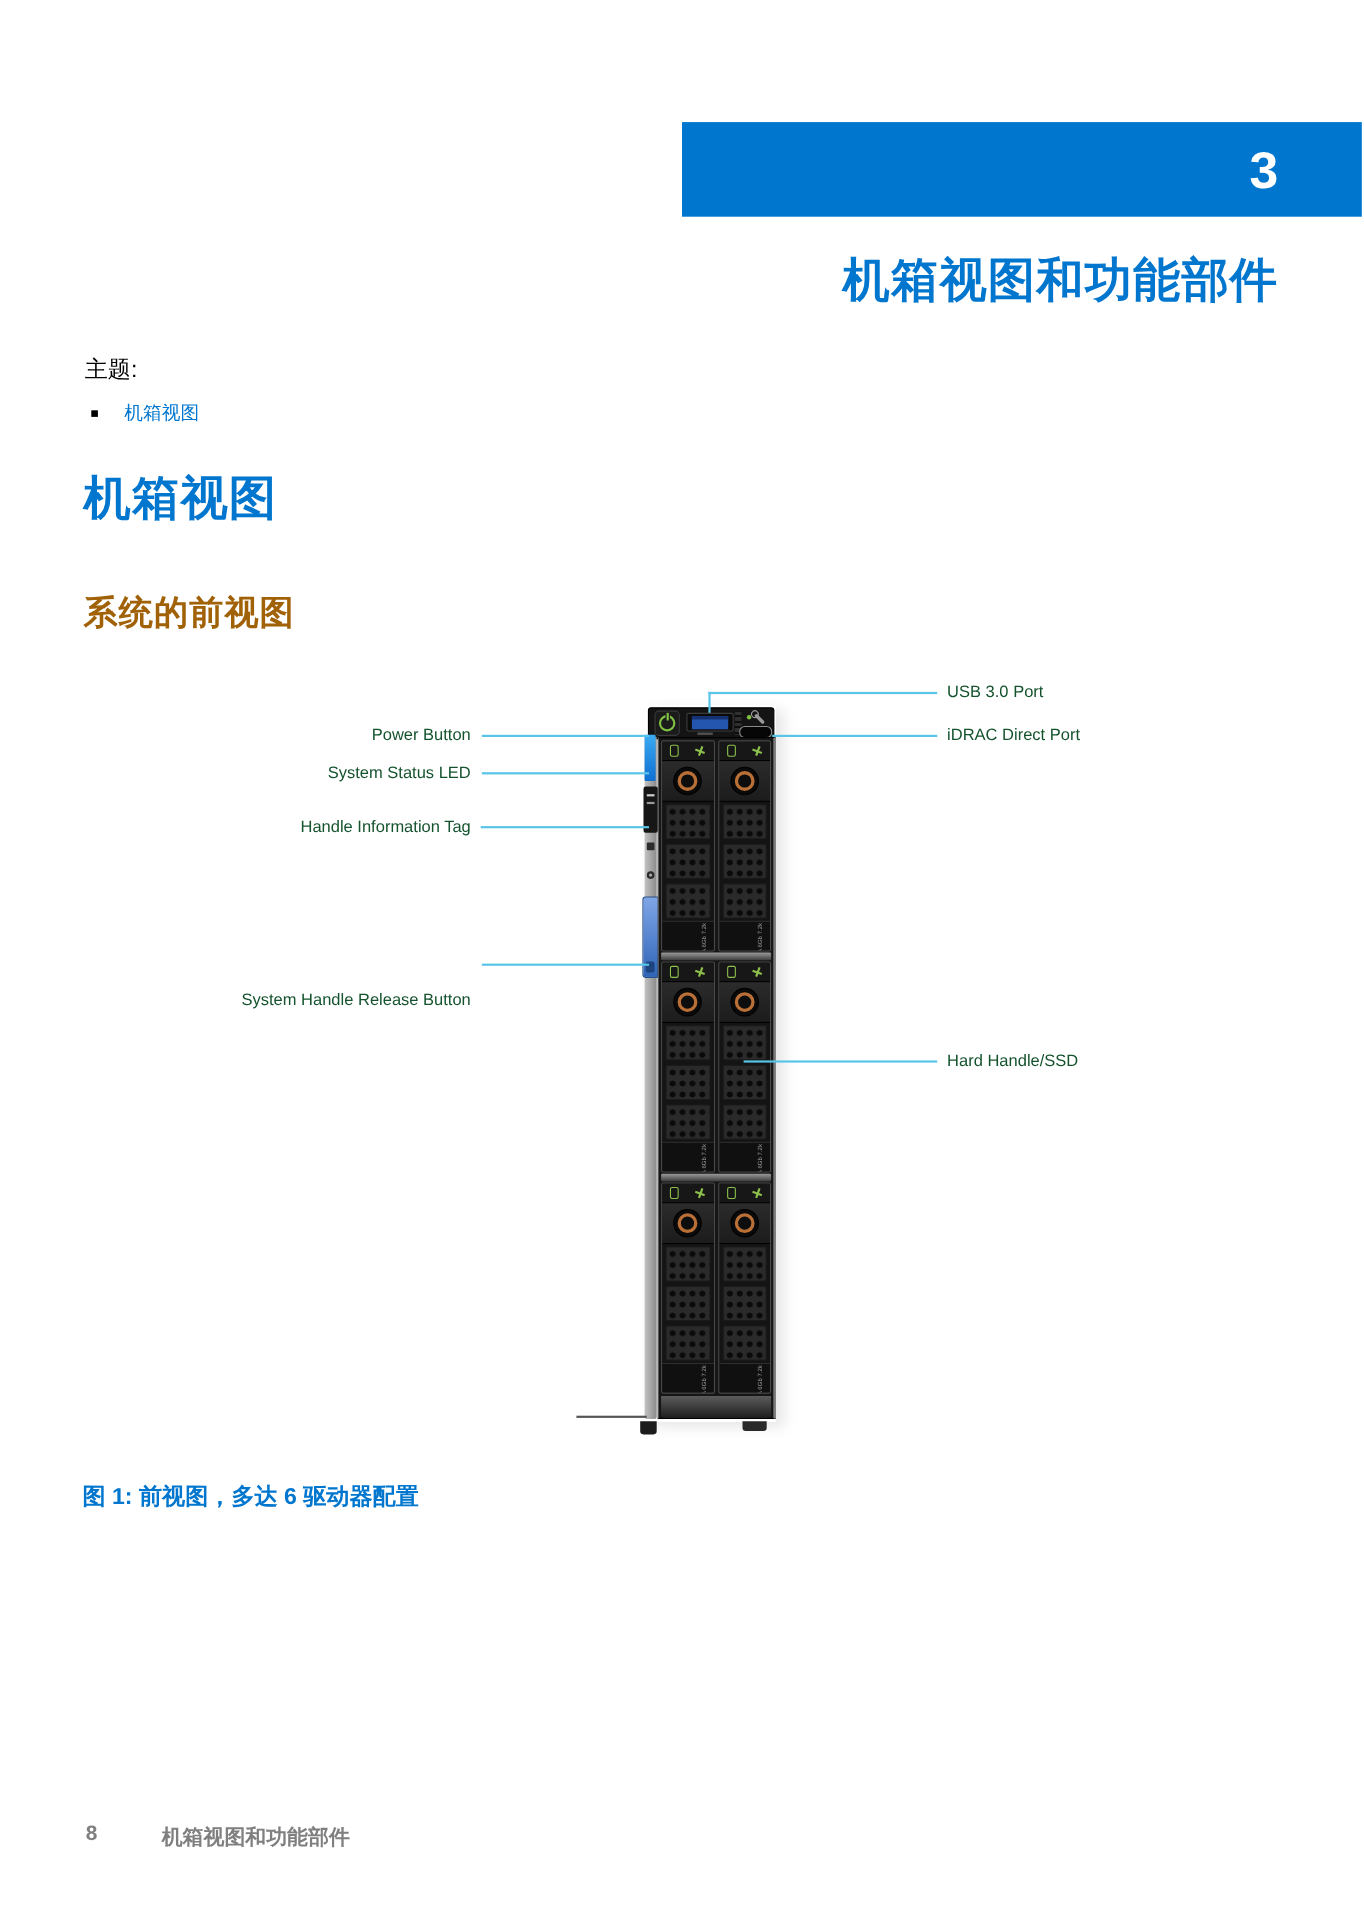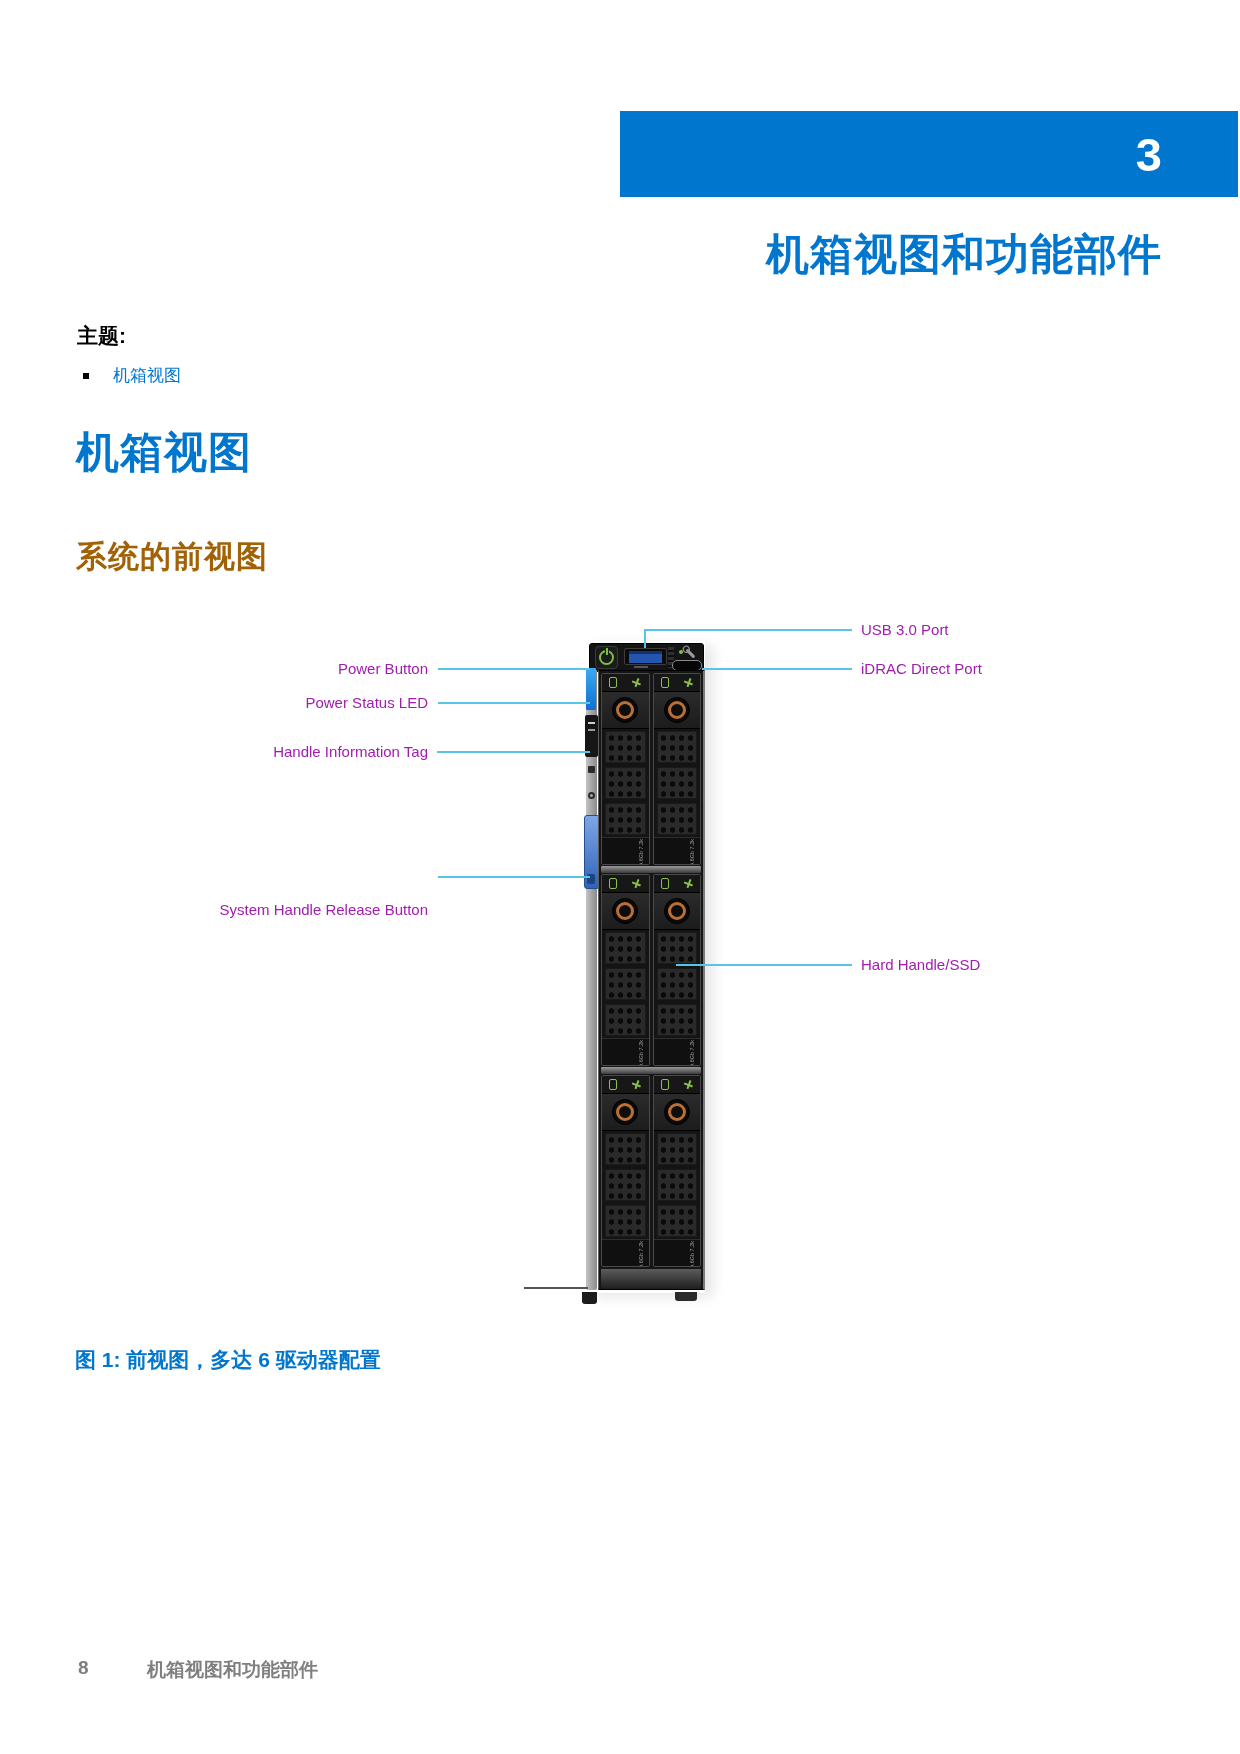--- a/index.html
+++ b/index.html
@@ -5,36 +5,36 @@
   html,body{margin:0;padding:0;background:#ffffff;}
   body{width:1240px;height:1754px;position:relative;font-family:"Liberation Sans","DejaVu Sans",sans-serif;overflow:hidden;}
   .abs{position:absolute;}
 
   
   .chapter-bar{left:620px;top:111px;width:618px;height:86px;background:#0076CE;display:flex;align-items:center;justify-content:flex-end;}
   .chapter-num{color:#ffffff;font-size:47px;font-weight:700;padding-right:76px;line-height:1;}
 
   
   .page-title{right:78px;top:226px;font-size:43px;font-weight:700;color:#0076CE;letter-spacing:1px;white-space:nowrap;}
-  .topics-label{left:77px;top:322px;font-size:21px;font-weight:700;color:#000000;}
+  .topics-label{left:77px;top:322px;font-size:21px;font-weight:400;color:#000000;}
   .topic-row{left:83px;top:364px;display:flex;align-items:center;}
   .topic-bullet{width:6px;height:6px;background:#000;display:inline-block;margin-right:24px;}
   .topic-link{color:#0076CE;font-size:17px;text-decoration:none;cursor:pointer;}
   .h1-heading{left:76px;top:424px;font-size:43px;font-weight:700;color:#0076CE;letter-spacing:1px;}
   .h2-heading{left:76px;top:536px;font-size:31px;font-weight:700;color:#a16207;letter-spacing:1px;}
 
   
   .fig-caption{left:75px;top:1346px;font-size:21px;font-weight:700;color:#0076CE;}
   .footer-num{left:78px;top:1657px;font-size:19px;font-weight:700;color:#7f7f7f;}
   .footer-title{left:147px;top:1657px;font-size:19px;font-weight:700;color:#7f7f7f;}
 
   
   .cline{background:#58C5E8;height:2px;}
   .cline-v{background:#58C5E8;width:2px;}
-  .clabel{font-size:15px;color:#a21caf;white-space:nowrap;line-height:18px;}
+  .clabel{font-size:15px;color:#14532d;white-space:nowrap;line-height:18px;}
   .clabel-left{text-align:right;right:812px;}
   .clabel-right{left:861px;}
 
   
   .server-wrap{left:586px;top:641px;width:119px;height:652px;box-shadow:8px 4px 12px rgba(0,0,0,0.10);}
 
   
   .panel{position:absolute;left:3px;top:2px;width:113px;height:27px;background:#141414;border:1px solid #000;border-radius:3px 3px 0 0;}
   .pwr-btn{position:absolute;left:5px;top:2px;width:21px;height:21px;background:#1b1b1b;border:1px solid #3a3a3a;border-radius:4px;display:flex;align-items:center;justify-content:center;}
   .pwr-glyph{width:11px;height:11px;border:2px solid #7FC142;border-radius:50%;position:relative;}
@@ -254,21 +254,21 @@
 <div class="abs cline" style="left:438px;top:668px;width:152px;"></div>
 <div class="abs cline" style="left:438px;top:702px;width:152px;"></div>
 <div class="abs cline" style="left:437px;top:751px;width:153px;"></div>
 <div class="abs cline" style="left:438px;top:876px;width:152px;"></div>
 <div class="abs cline" style="left:644px;top:629px;width:208px;"></div>
 <div class="abs cline-v" style="left:644px;top:629px;height:19px;"></div>
 <div class="abs cline" style="left:702px;top:668px;width:150px;"></div>
 <div class="abs cline" style="left:676px;top:964px;width:176px;"></div>
 
 <div class="abs clabel clabel-left" style="top:660px;text-align:center;">Power Button</div>
-<div class="abs clabel clabel-left" style="top:694px;">Power Status LED</div>
+<div class="abs clabel clabel-left" style="top:694px;">System Status LED</div>
 <div class="abs clabel clabel-left" style="top:743px;">Handle Information Tag</div>
 <div class="abs clabel clabel-left" style="top:868px;margin-top:33px;">System Handle Release Button</div>
 <div class="abs clabel clabel-right" style="top:621px;">USB 3.0 Port</div>
 <div class="abs clabel clabel-right" style="top:660px;">iDRAC Direct Port</div>
 <div class="abs clabel clabel-right" style="top:956px;">Hard Handle/SSD</div>
 
 <div class="abs fig-caption">图 1: 前视图，多达 6 驱动器配置</div>
 <div class="abs footer-num">8</div>
 <div class="abs footer-title">机箱视图和功能部件</div>
 

